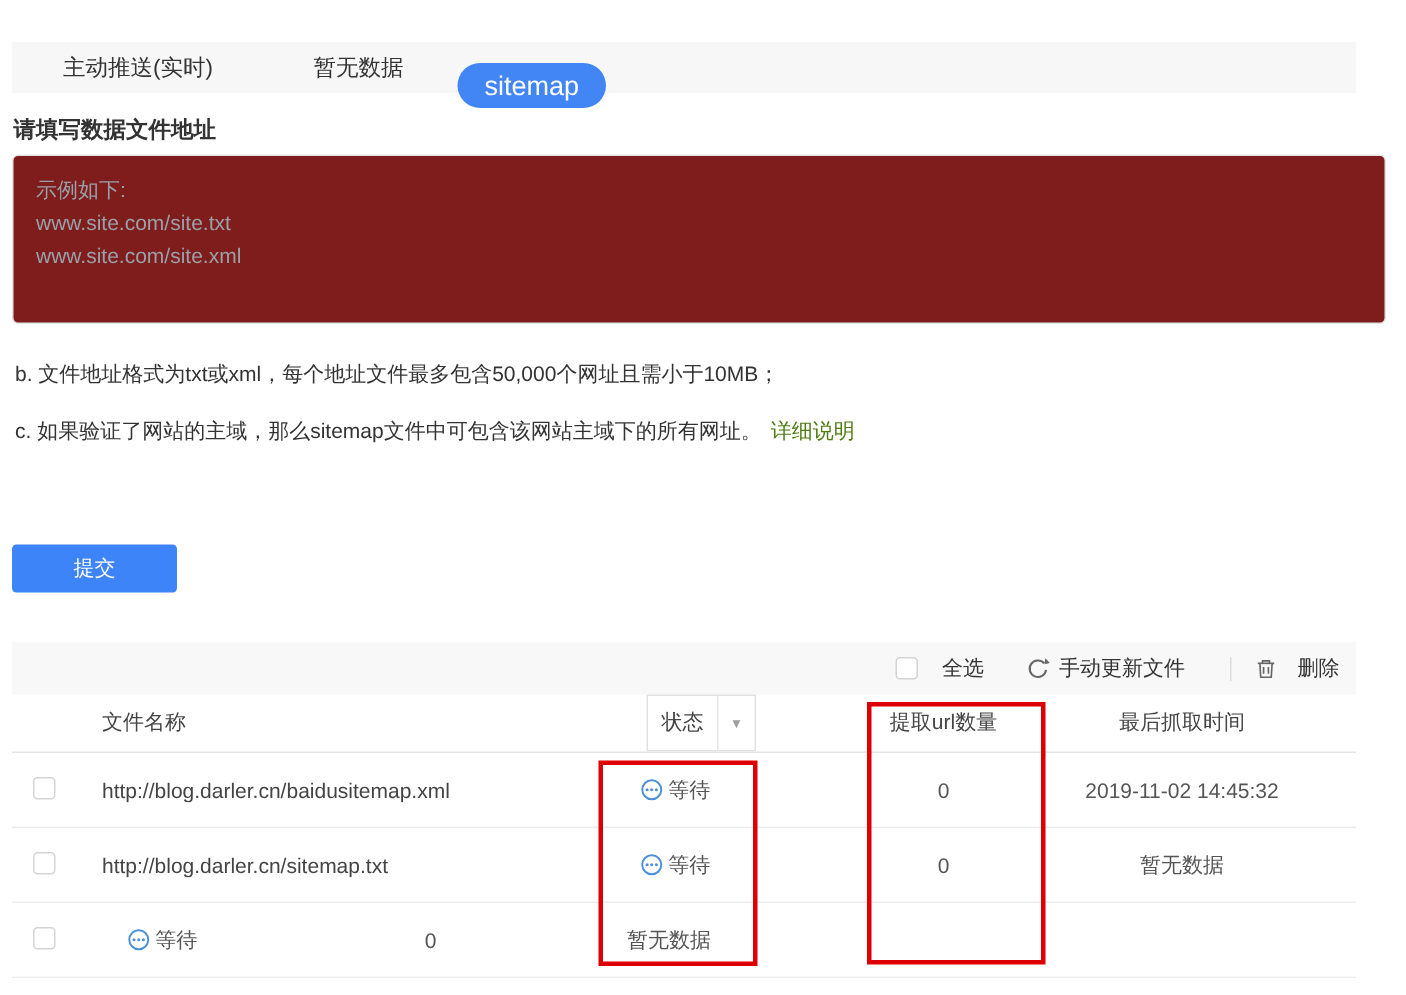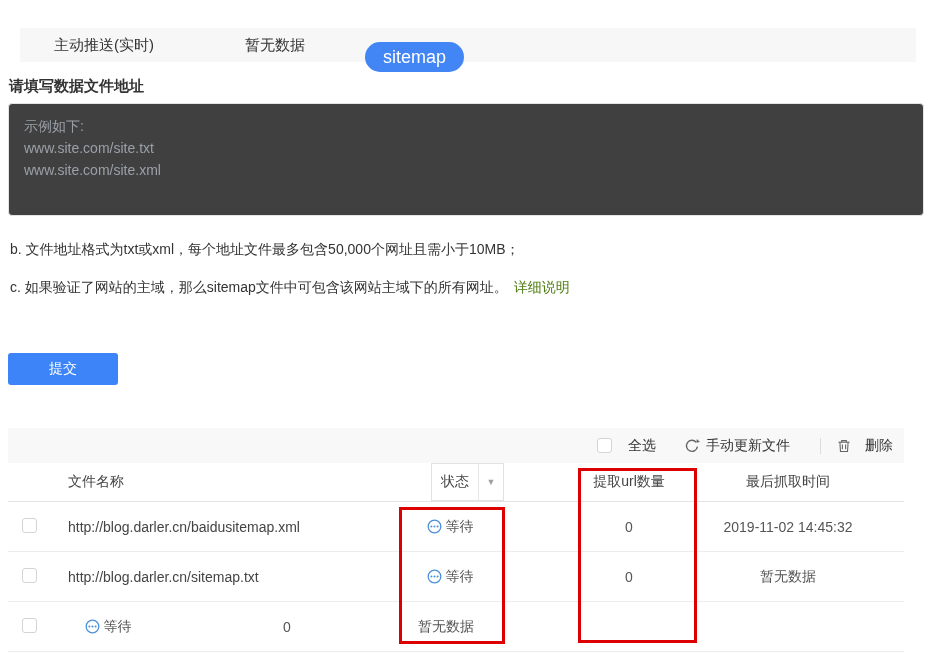--- a/index.html
+++ b/index.html
@@ -1,32 +1,32 @@
 <!DOCTYPE html>
 <html><head>
 <meta charset="utf-8">
 <style>
   * { margin:0; padding:0; box-sizing:border-box; }
   html,body { width:937px; height:663px; background:#fff; font-family:"Liberation Sans", sans-serif; position:relative; overflow:hidden; }
 
   
-  .tabbar { position:absolute; left:20px; top:28px; width:896px; height:34px; background:#f7f7f8; display:flex; align-items:center; padding-left:34px;gap:24px; }
+  .tabbar { position:absolute; left:8px; top:28px; width:896px; height:34px; background:#f7f7f8; display:flex; align-items:center; padding-left:34px; }
   .tab { font-size:15px; color:#333; cursor:pointer; white-space:nowrap; }
   .tab.t1 { margin-right:67px; }
   .tab.t2 { margin-right:36px; }
   .tab.pill { background:#4285f4; color:#ffffff; font-size:18px; padding:6px 18px; border-radius:15px; line-height:1;margin-top:24px; }
 
   
   .heading { position:absolute; left:9px; top:77px; font-size:15px; font-weight:bold; color:#333; }
-  .ta { position:absolute; left:8px; top:103px; width:916px; height:113px; border:1px solid #e4e4e6; border-radius:4px; background:#404040; padding:11px 15px; cursor:text; }
+  .ta { position:absolute; left:8px; top:103px; width:916px; height:113px; border:1px solid #e4e4e6; border-radius:4px; background:#7f1d1d; padding:11px 15px; cursor:text; }
   .ta .ph { font-size:14px; color:#9aa0a8; line-height:22px; }
   .notes { position:absolute; left:10px; top:240px; }
   .note { font-size:14px; color:#333; line-height:18px; margin-bottom:20px; white-space:nowrap; }
   .link { color:#4d7c0f; cursor:pointer; margin-left:6px;text-align:right; }
-  .submit { position:absolute; left:8px; top:353px; width:110px; height:32px; background:#3d84f8; border:none; border-radius:3px; color:#fff; font-size:14px; font-family:inherit; cursor:pointer; }
+  .submit { position:absolute; left:8px; top:363px; width:110px; height:32px; background:#3d84f8; border:none; border-radius:3px; color:#fff; font-size:14px; font-family:inherit; cursor:pointer; }
 
   
   .table { position:absolute; left:8px; top:428px; width:896px; }
   .tbar { height:35px; background:#f8f8f8; display:flex; align-items:center; justify-content:flex-end; padding-right:11px; font-size:14px; color:#333; }
   .cb { width:15px; height:15px; border:1px solid #d4d4d4; border-radius:3px; background:#fff; display:inline-block; cursor:pointer; flex:none; }
   .tbar .cb { margin-right:16px; }
   .tb-lbl { cursor:pointer; }
   .lbl-all { margin-right:28px; }
   .icon16 { width:16px; height:16px; flex:none; }
   .ic-refresh { margin-right:6px; cursor:pointer; }

